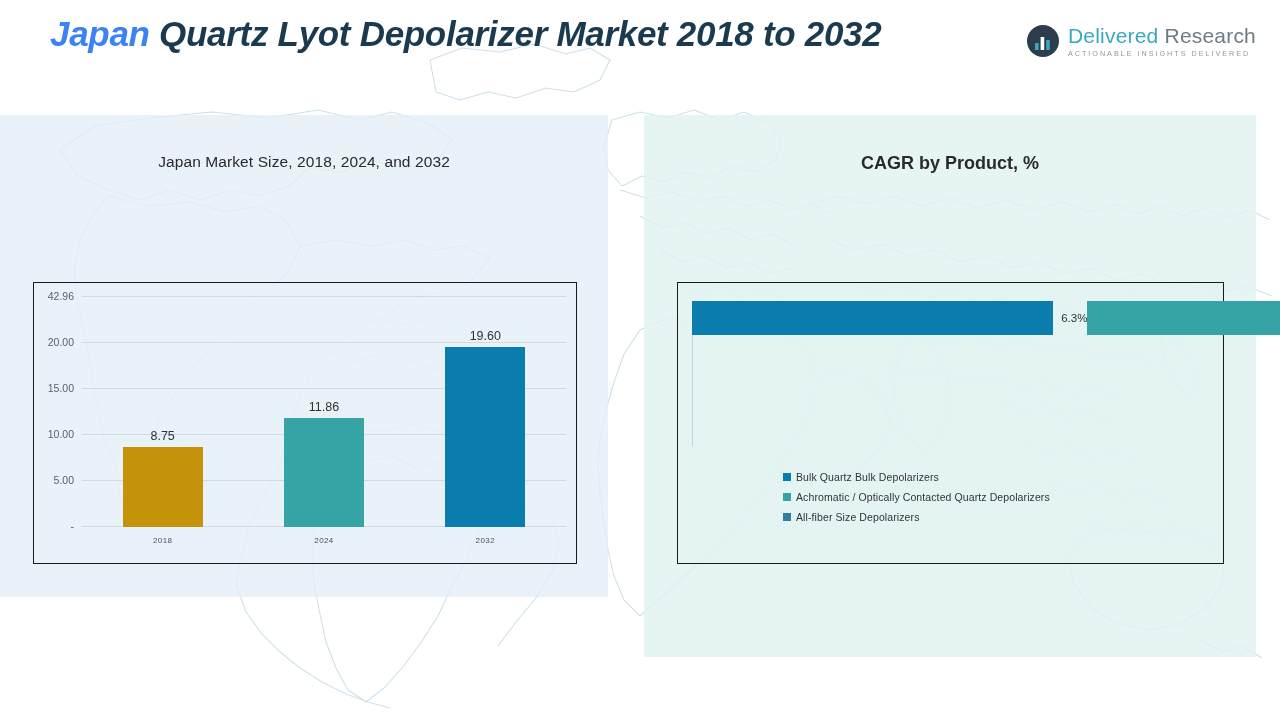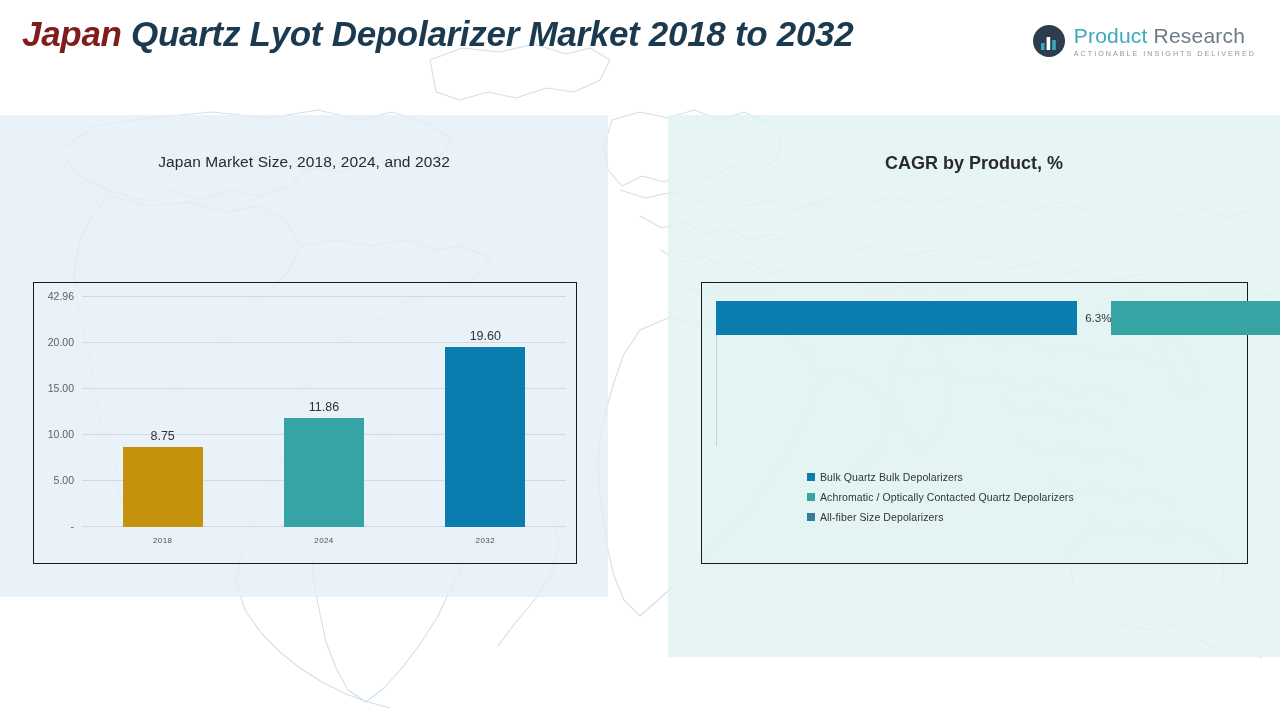--- a/index.html
+++ b/index.html
@@ -39,21 +39,21 @@
     position: absolute;
     left: 22px;
     top: 14px;
     font-size: 35px;
     font-weight: bold;
     font-style: italic;
     letter-spacing: -0.3px;
     white-space: nowrap;
     color: #1b3a4f;
   }
-  .header-title .t-region { color: #7f1d1d; }
+  .header-title .t-region { color: #3b82f6; margin-left: 28px; }
   .header-title .t-rest { color: #1b3a4f; }
 
   .logo-wrap {
     position: absolute;
     right: 24px;
     top: 24px;
     display: flex;
     align-items: center;
     gap: 8px;
   }
@@ -84,21 +84,21 @@
     z-index: 2;
   }
   .panel-left {
     left: 0;
     top: 115px;
     width: 608px;
     height: 482px;
     background: rgba(228,238,248,0.80);
   }
   .panel-right {
-    left: 668px;
+    left: 644px;
     top: 115px;
     width: 612px;
     height: 542px;
     background: rgba(224,243,241,0.80);
   }
 
   .panel-heading {
     position: absolute;
     width: 100%;
     text-align: center;
@@ -306,21 +306,21 @@
   <div class="logo-wrap">
     <div class="logo-mark">
       <svg viewBox="0 0 34 34" xmlns="http://www.w3.org/2000/svg">
         <path d="M17 1 A16 16 0 0 1 17 33 A16 16 0 0 1 17 1 Z" fill="#2c3e4d"></path>
         <rect x="9" y="19" width="3.6" height="7" fill="#3aa8bd"></rect>
         <rect x="14.6" y="13" width="3.6" height="13" fill="#ffffff"></rect>
         <rect x="20.2" y="16" width="3.6" height="10" fill="#3aa8bd"></rect>
       </svg>
     </div>
     <div class="logo-text-block">
-      <div class="logo-name"><b>Product</b><span> Research</span></div>
+      <div class="logo-name"><b>Delivered</b><span> Research</span></div>
       <div class="logo-tag">Actionable Insights Delivered</div>
     </div>
   </div>
 </div>
 
 <div class="panel panel-left">
   <div class="panel-heading heading-line1">Japan Market Size, 2018, 2024, and 2032</div>
 
   <div class="chart-box" id="column-chart-box">
     <div class="col-plot" id="col-plot">

